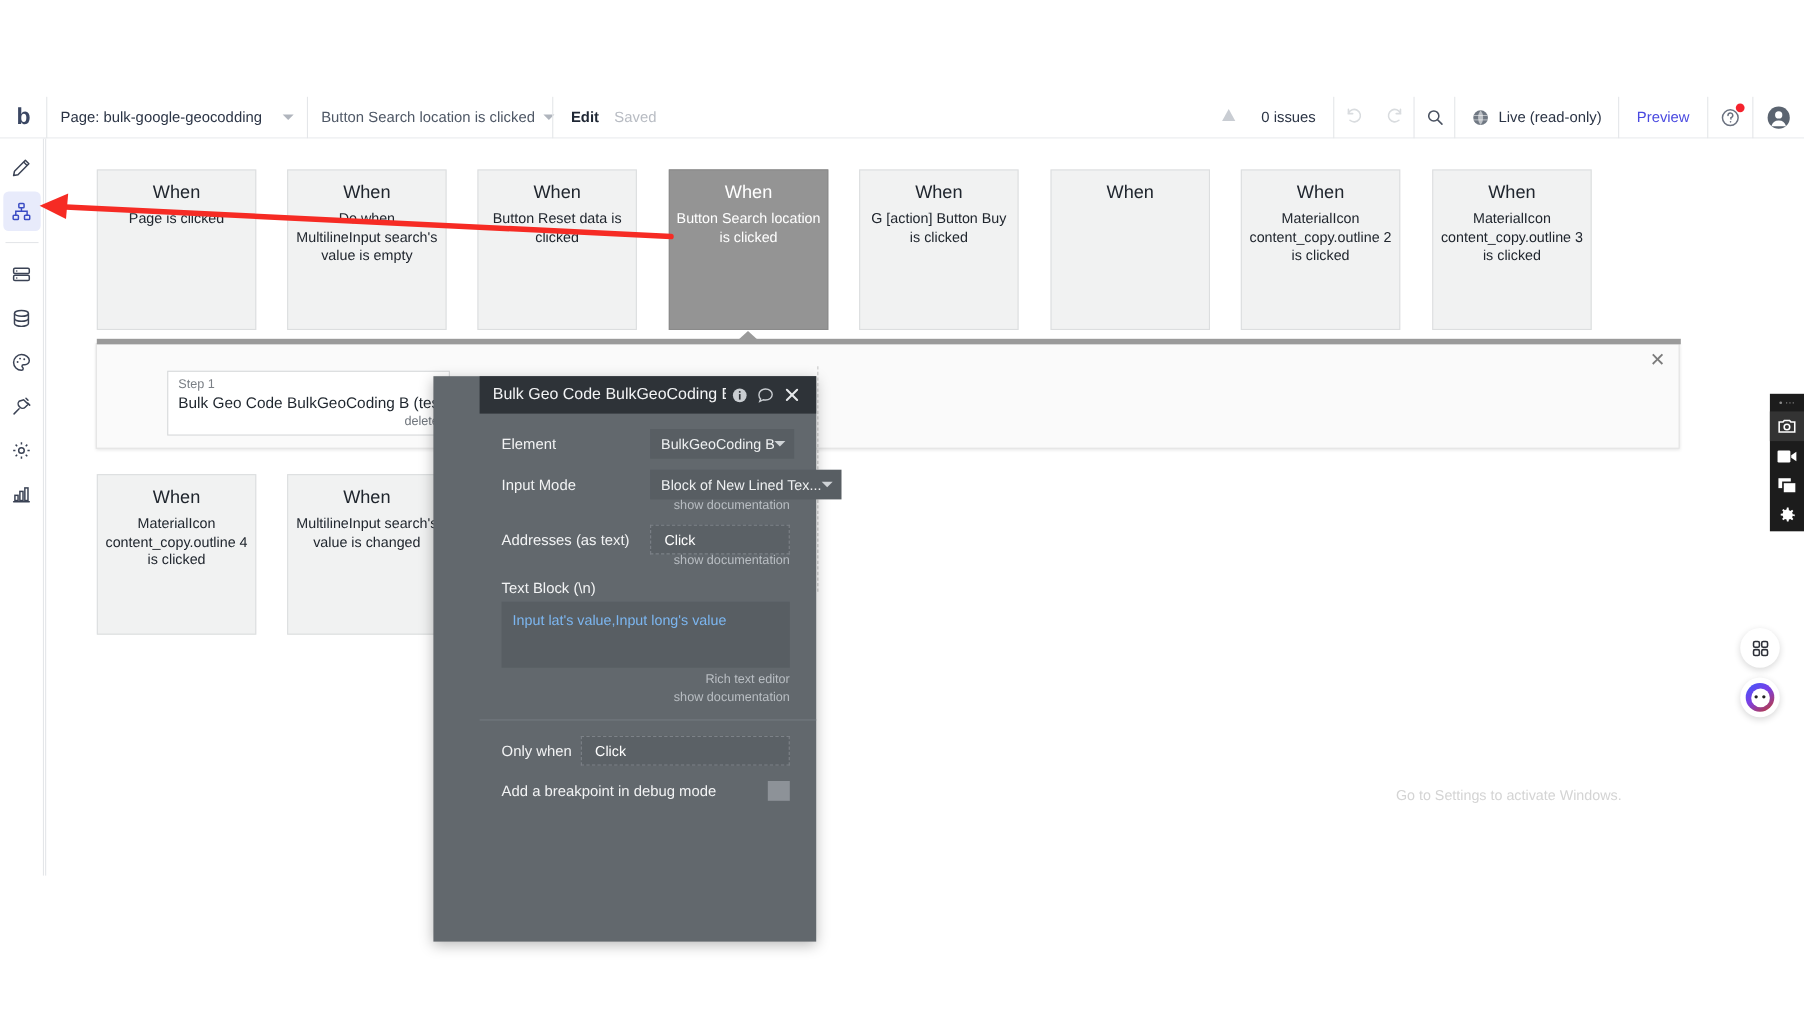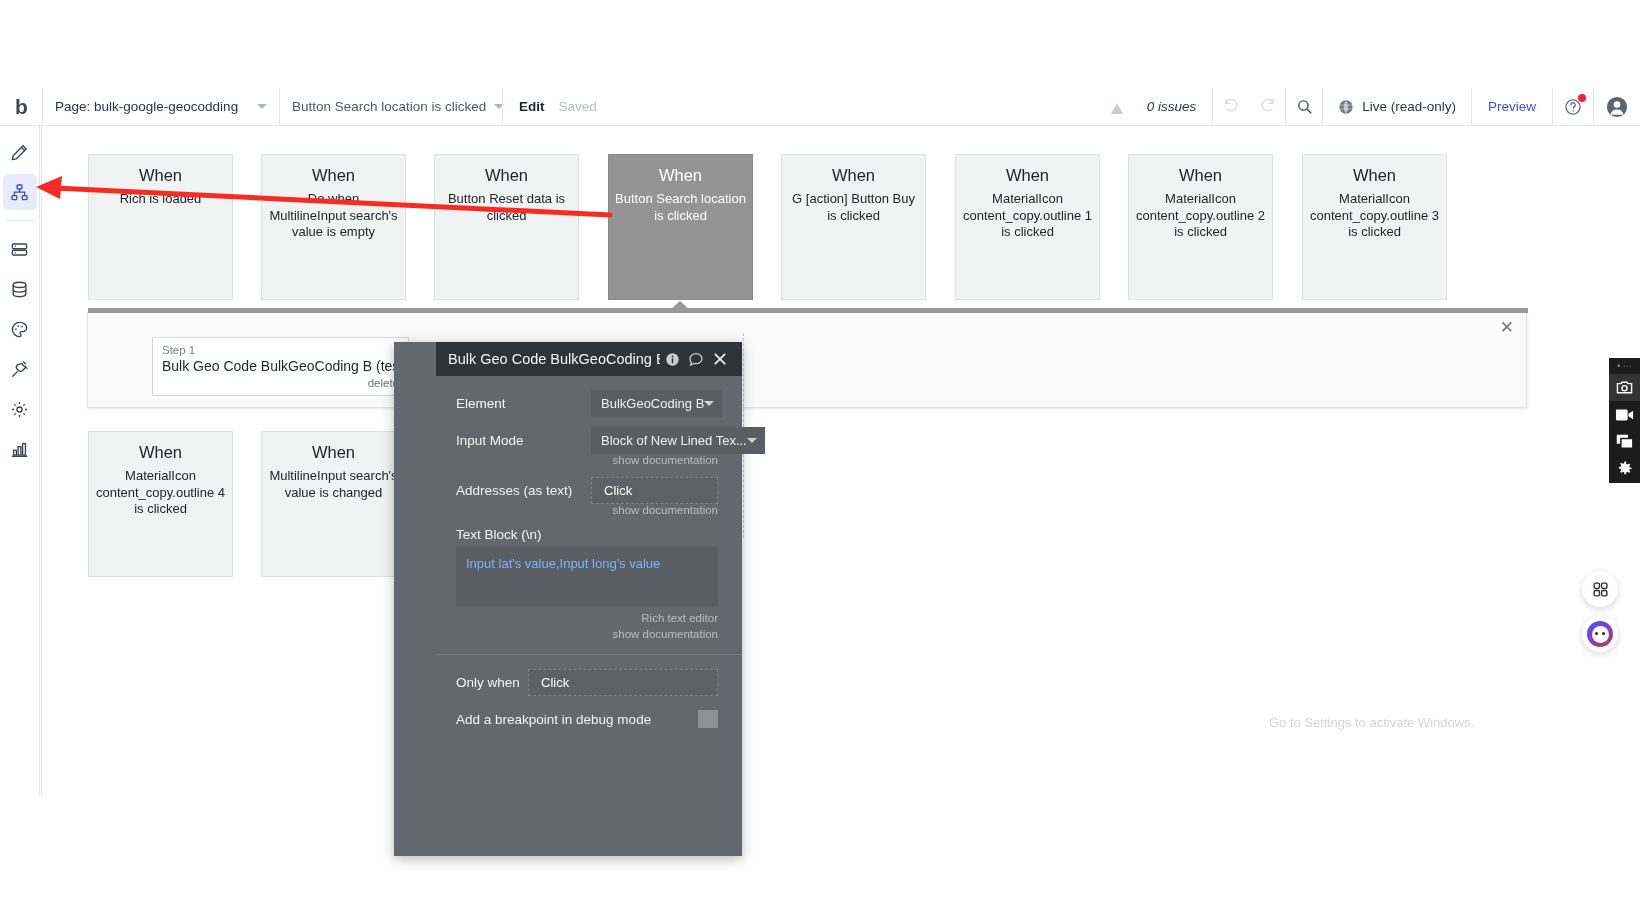--- a/index.html
+++ b/index.html
@@ -26,21 +26,21 @@
     height: 38px; display: flex; align-items: center; padding: 0 12px;
     font-size: 13.5px; color: #2b3445; gap: 8px; cursor: pointer; white-space: nowrap;
   }
   .tb-sel.w1 { width: 236px; justify-content: space-between; }
   .tb-sel.w2 { width: 222px; justify-content: space-between; color: #4f5866; }
   .caret { width: 0; height: 0; border-left: 5px solid transparent; border-right: 5px solid transparent;
            border-top: 5px solid #b0b5bd; flex: none; }
   .tb-edit { padding: 0 14px 0 16px; font-size: 13.5px; color: #1f2734; font-weight: 600; cursor: pointer;}
   .tb-saved { font-size: 13.5px; color: #b8bcc3; }
   .tb-spacer { flex: 1; }
-  .tb-issues { display: flex; align-items: flex-end; gap: 24px; padding: 0 16px; font-size: 13.5px; color: #2b3445; cursor: pointer; font-style: italic;}
+  .tb-issues { display: flex; align-items: flex-start; gap: 24px; padding: 0 16px; font-size: 13.5px; color: #2b3445; cursor: pointer;}
   .warn-tri { width: 0; height: 0; border-left: 6px solid transparent; border-right: 6px solid transparent;
               border-bottom: 11px solid #c9cdd3; }
   .tb-icobtn { width: 36px; height: 38px; display: flex; align-items: center; justify-content: center; cursor: pointer; }
   .tb-live { display: flex; align-items: center; gap: 8px; padding: 0 15px; font-size: 13.5px; color: #2b3445; cursor: pointer;}
   .tb-preview { padding: 0 16px; font-size: 13.5px; color: #4a4ae0; cursor: pointer; }
   .tb-help { position: relative; width: 40px; height: 38px; display: flex; align-items: center; justify-content: center; cursor: pointer;}
   .reddot { position: absolute; top: 6px; right: 7px; width: 8px; height: 8px; border-radius: 50%; background: #f5222d; }
   .tb-avatar { width: 46px; height: 38px; display: flex; align-items: center; justify-content: center; cursor: pointer;}
 
   
@@ -283,21 +283,21 @@
         <rect x="15.9" y="4.5" width="3.6" height="14.5"></rect>
       </svg>
     </div>
   </div>
   <div class="rail-handle"></div>
 
   <div class="canvas">
 
     <div class="wf-card" style="left:46px;top:28px">
       <div class="wf-when">When</div>
-      <div class="wf-sub">Rich is loaded</div>
+      <div class="wf-sub">Page is clicked</div>
     </div>
     <div class="wf-card" style="left:219px;top:28px">
       <div class="wf-when">When</div>
       <div class="wf-sub" style="white-space:pre-line">Do when
 MultilineInput search's value is empty</div>
     </div>
     <div class="wf-card" style="left:392px;top:28px">
       <div class="wf-when">When</div>
       <div class="wf-sub">Button Reset data is clicked</div>
     </div>
@@ -305,21 +305,20 @@
       <div class="wf-when">When</div>
       <div class="wf-sub">Button Search location is clicked</div>
     </div>
     <div class="card-arrow" style="left:628px;top:175px"></div>
     <div class="wf-card" style="left:739px;top:28px">
       <div class="wf-when">When</div>
       <div class="wf-sub">G [action] Button Buy is clicked</div>
     </div>
     <div class="wf-card" style="left:913px;top:28px">
       <div class="wf-when">When</div>
-      <div class="wf-sub">MaterialIcon content_copy.outline 1 is clicked</div>
     </div>
     <div class="wf-card" style="left:1086px;top:28px">
       <div class="wf-when">When</div>
       <div class="wf-sub">MaterialIcon content_copy.outline 2 is clicked</div>
     </div>
     <div class="wf-card" style="left:1260px;top:28px">
       <div class="wf-when">When</div>
       <div class="wf-sub">MaterialIcon content_copy.outline 3 is clicked</div>
     </div>
 

